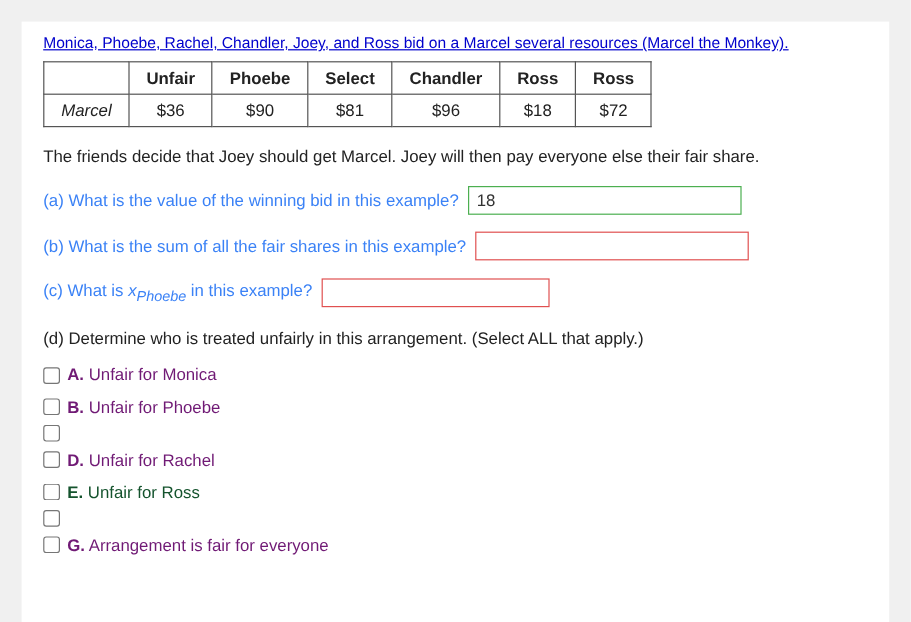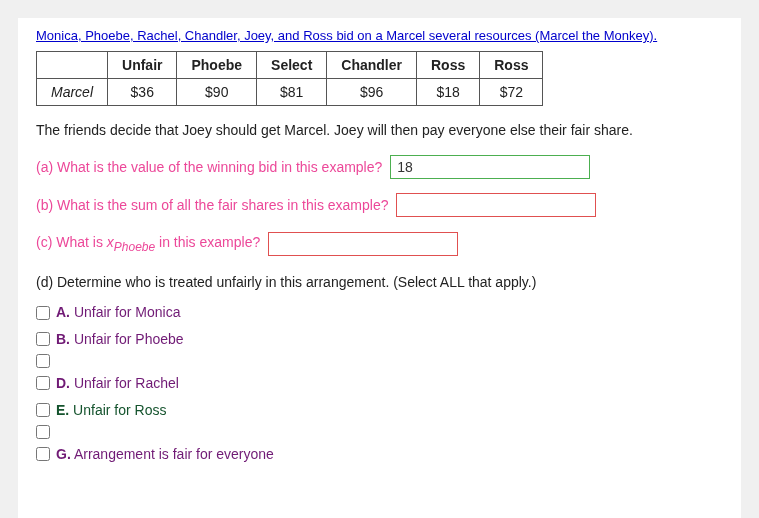--- a/index.html
+++ b/index.html
@@ -57,27 +57,27 @@
       font-size: 14px;
       line-height: 1.6;
     }
     .question-block label {
       display: flex;
       align-items: center;
       gap: 8px;
       flex-wrap: wrap;
     }
     .question-text {
-      color: #ec4899;
+      color: #3b82f6;
     }
     .answer-input {
       border: 1px solid #4CAF50;
       padding: 3px 6px;
       font-size: 14px;
-      width: 200px;
+      width: 228px;
       outline: none;
       color: #333;
     }
     .answer-input.empty-red {
       border: 1px solid #e05050;
       background: #fff;
     }
 
     
     .phoebe-sub {

